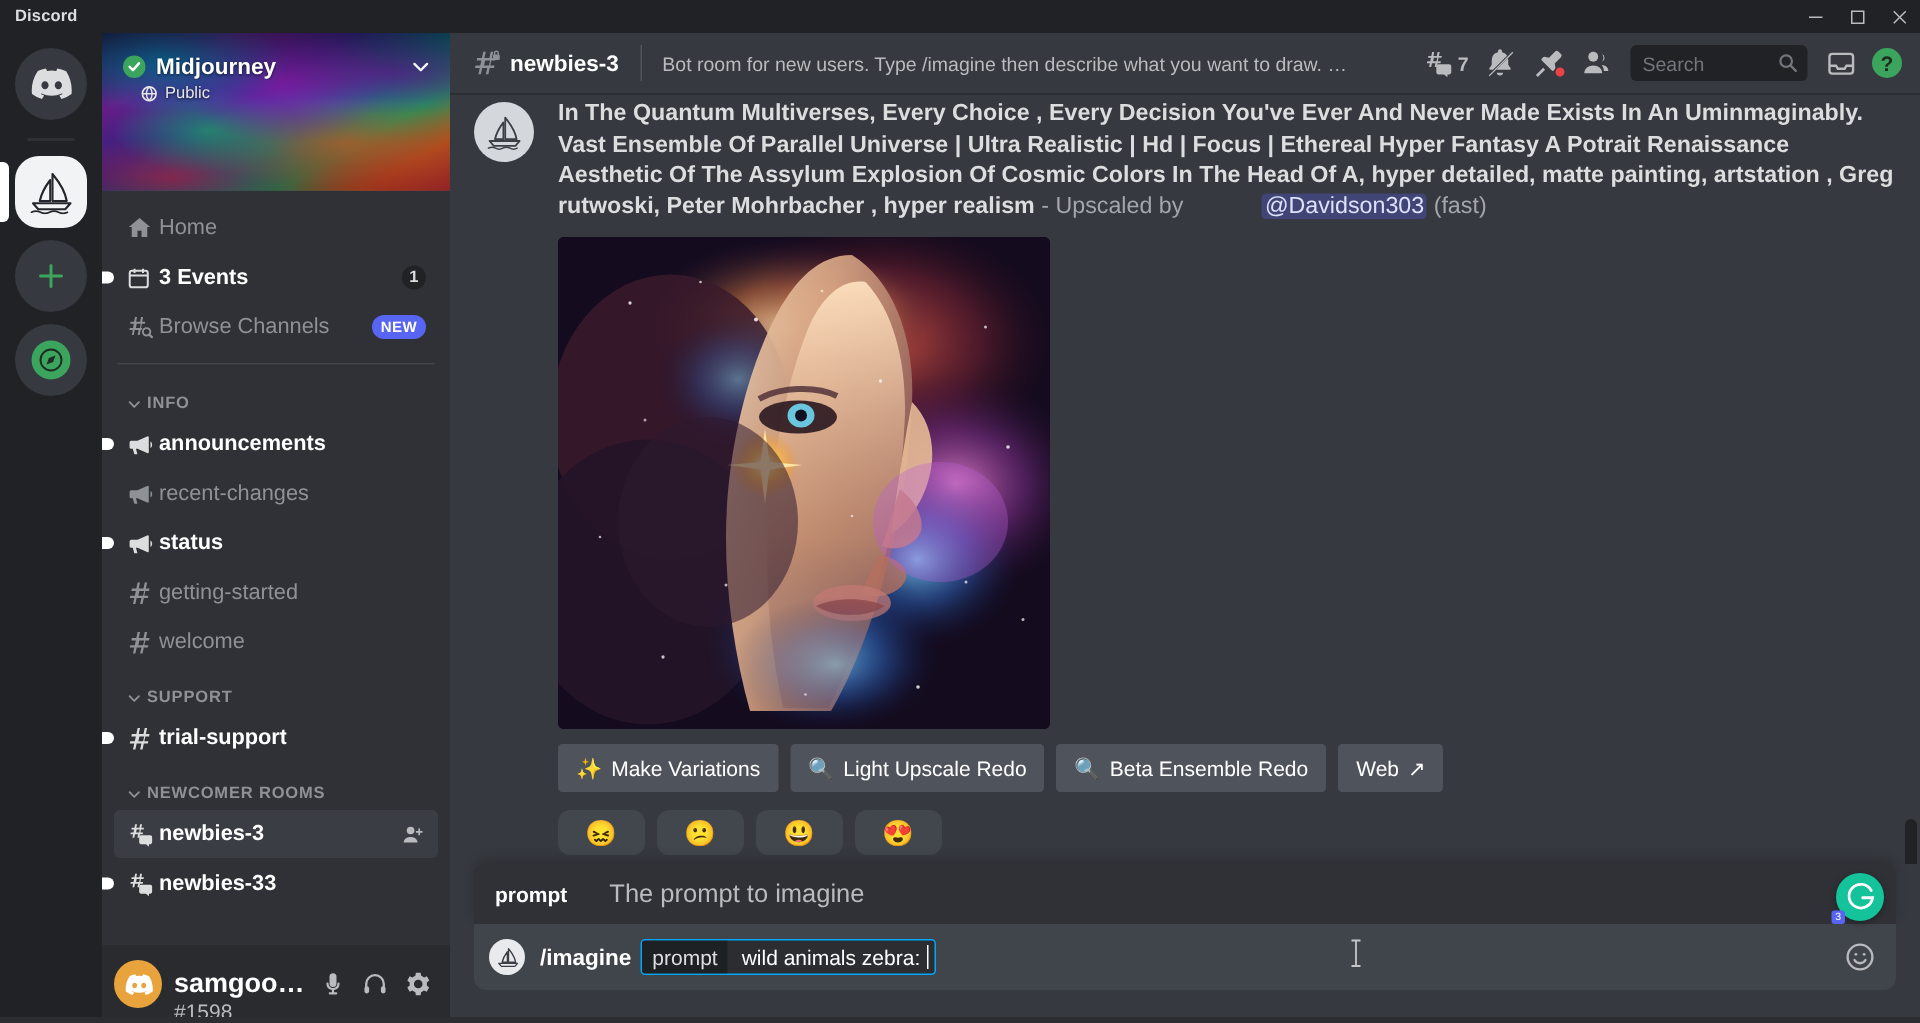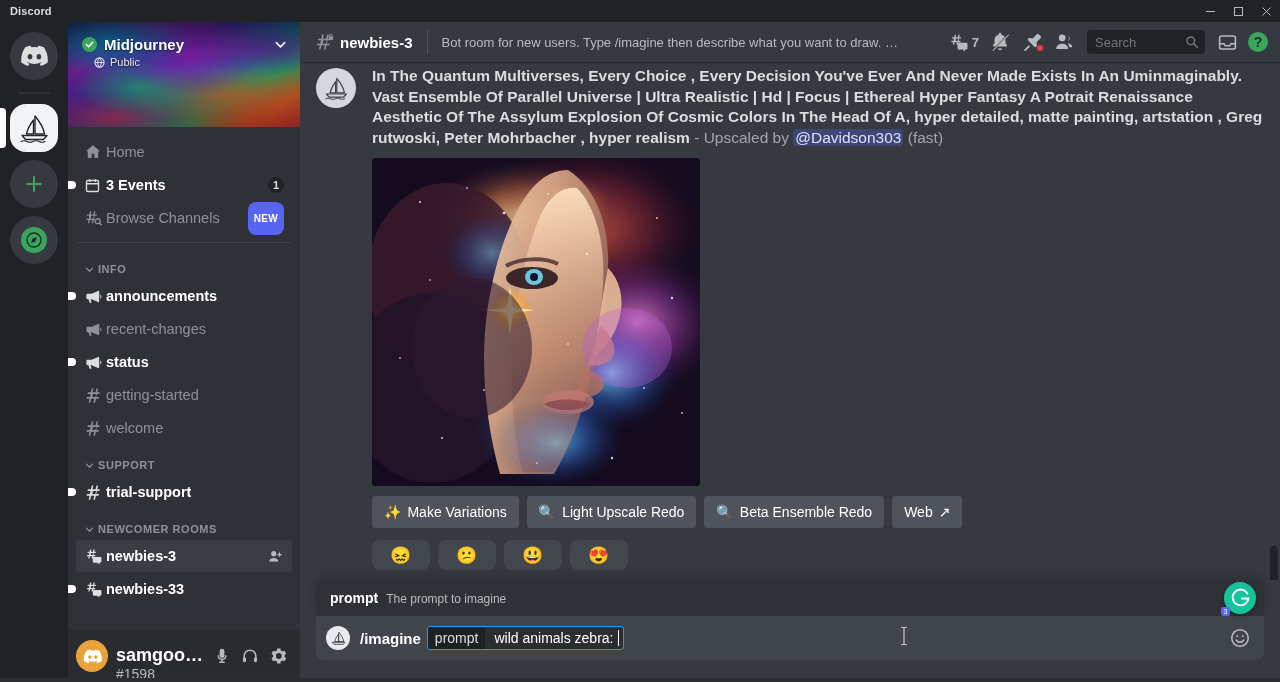--- a/index.html
+++ b/index.html
@@ -120,21 +120,21 @@
   .chrow.selected .ch-ico { color: #dcddde; }
 
   .badge-count {
     margin-left: auto; margin-right: 8px;
     min-width: 16px; height: 16px; border-radius: 8px; background: #202225;
     color: #dcddde; font-size: 11px; font-weight: 700;
     display: flex; align-items: center; justify-content: center; padding: 0 5px;
   }
   .badge-new {
     margin-left: auto; margin-right: 8px;
-    height: 33px; border-radius: 8px; background: #5865f2;
+    height: 16px; border-radius: 8px; background: #5865f2;
     color: #fff; font-size: 10px; font-weight: 700; letter-spacing: .3px;
     display: flex; align-items: center; justify-content: center; padding: 0 6px;
   }
   .row-action { margin-left: auto; margin-right: 8px; color: #b9bbbe; display: flex; }
 
   .divider { height: 1px; background: #40444b; margin: 8px 10px 6px; }
 
   .cat {
     display: flex; align-items: center; gap: 3px;
     padding: 14px 8px 4px 8px; margin: 0 8px;
@@ -216,21 +216,21 @@
     background: #d4d7dc; margin-right: 16px; margin-top: 2px;
     display: flex; align-items: center; justify-content: center; overflow: hidden;
   }
   .msg-body { flex: 1; min-width: 0; }
   .msg-text {
     color: #dcddde; font-size: 15.5px; line-height: 20.6px; font-weight: 700;
     word-break: break-word;
   }
   .mention {
     color: #dee0fc; background: rgba(88,101,242,.3); border-radius: 3px;
-    padding: 0 2px; font-weight: 500;
+    padding: 0 2px; font-weight: 500; margin-left: 48px;
   }
   .msg-text .faint { font-weight: 400; color: #a3a6aa; }
 
   .gen-image {
     width: 328px; height: 328px; border-radius: 4px; margin-top: 10px;
     cursor: pointer; overflow: hidden; position: relative; background: #0b0713;
   }
 
   .btn-row { display: flex; gap: 8px; margin-top: 10px; }
   .mj-btn {
@@ -258,21 +258,21 @@
 
   
   .composer-wrap { flex: none; padding: 0 16px 22px; position: relative; }
 
   .cmd-hint {
     background: #2f3136; border-radius: 8px 8px 0 0;
     padding: 10px 14px; display: flex; align-items: baseline; gap: 8px;
     box-shadow: 0 -4px 8px rgba(0,0,0,.16);
   }
   .cmd-hint .k { color: #fff; font-size: 14px; font-weight: 700; }
-  .cmd-hint .v { color: #b9bbbe; font-size: 12px; }
+  .cmd-hint .v { color: #b9bbbe; font-size: 17px; margin-left: 20px; }
 
   .composer {
     background: #40444b; border-radius: 0 0 8px 8px;
     min-height: 44px; display: flex; align-items: center; padding: 0 10px 0 10px;
     position: relative;
   }
   .composer-avatar {
     width: 24px; height: 24px; border-radius: 50%; background: #e8eaed; flex: none;
     display: flex; align-items: center; justify-content: center; margin-right: 10px;
   }

